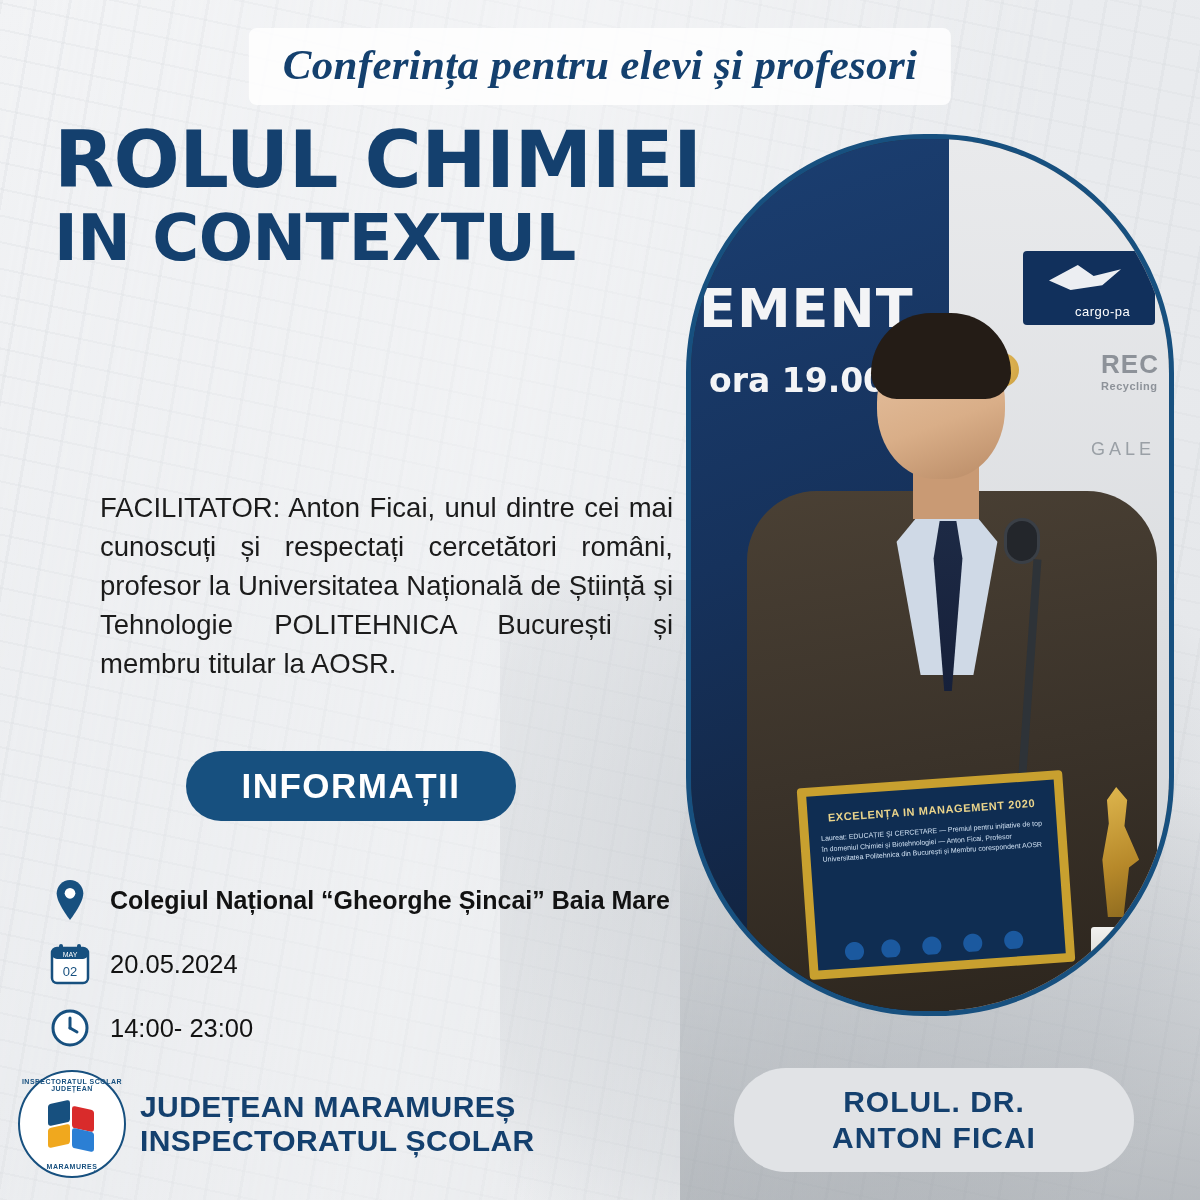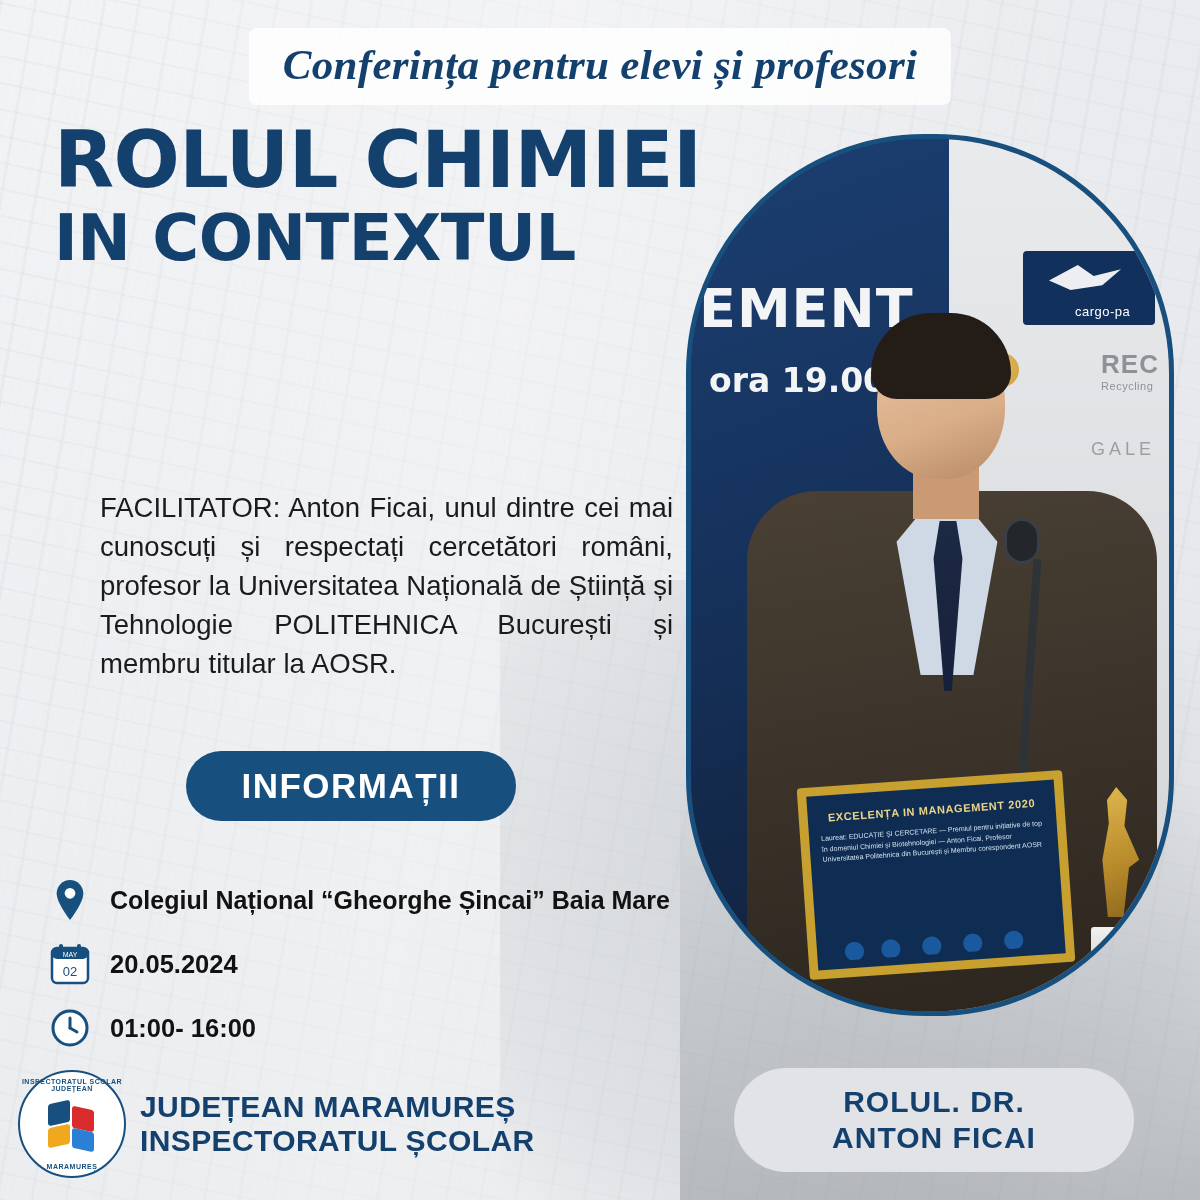--- a/index.html
+++ b/index.html
@@ -145,21 +145,21 @@
     width: 44px;
     min-width: 44px;
     height: 44px;
     display: flex;
     align-items: center;
     justify-content: center;
     color: #17507f;
   }
   .detail-text {
     font-size: 25.5px;
-    font-weight: bold;
+    font-weight: normal;
     color: #121212;
     white-space: nowrap;
   }
   .detail-text.venue {
     font-weight: bold;
     font-size: 25px;
   }
 
   
   .logo-area {
@@ -282,21 +282,21 @@
     opacity: 0.92;
   }
   .ph-logo-box .cargo {
     position: absolute; left: 16px; bottom: 6px;
     color: #ffffff; font-size: 13px; letter-spacing: 0.5px; margin-left: 36px;
   }
   .ph-rec {
     position: absolute; right: 10px; top: 210px;
     color: #8d9299; font-size: 26px; font-weight: bold; letter-spacing: 1px;
   }
-  .ph-rec small { display: block; font-size: 11px; font-weight: normal; letter-spacing: 0.5px; }
+  .ph-rec small { display: block; font-size: 11px; font-weight: bold; letter-spacing: 0.5px; }
   .ph-gale {
     position: absolute; right: 14px; top: 300px;
     color: #9aa0a6; font-size: 18px; letter-spacing: 4px;
   }
   .ph-rom {
     position: absolute; right: 26px; top: 400px;
     color: #9aa0a6; font-size: 15px; letter-spacing: 3px;
   }
   .ph-z {
     position: absolute; right: 22px; top: 470px;
@@ -481,21 +481,21 @@
     </div>
 
     <div class="detail-row">
       <span class="detail-icon">
         <svg width="40" height="40" viewBox="0 0 40 40" aria-hidden="true">
           <circle cx="20" cy="20" r="17" fill="#ffffff" stroke="#17507f" stroke-width="3"></circle>
           <line x1="20" y1="20" x2="20" y2="10" stroke="#17507f" stroke-width="3" stroke-linecap="round"></line>
           <line x1="20" y1="20" x2="27" y2="24" stroke="#17507f" stroke-width="3" stroke-linecap="round"></line>
         </svg>
       </span>
-      <span class="detail-text">01:00- 16:00</span>
+      <span class="detail-text">14:00- 23:00</span>
     </div>
   </div>
 
   <div class="logo-area">
     <div class="logo-mark">
       <div class="logo-ring-text">
         <span class="t">INSPECTORATUL ȘCOLAR JUDEȚEAN</span>
         <span class="b">MARAMUREȘ</span>
       </div>
       <div class="logo-glyph">

